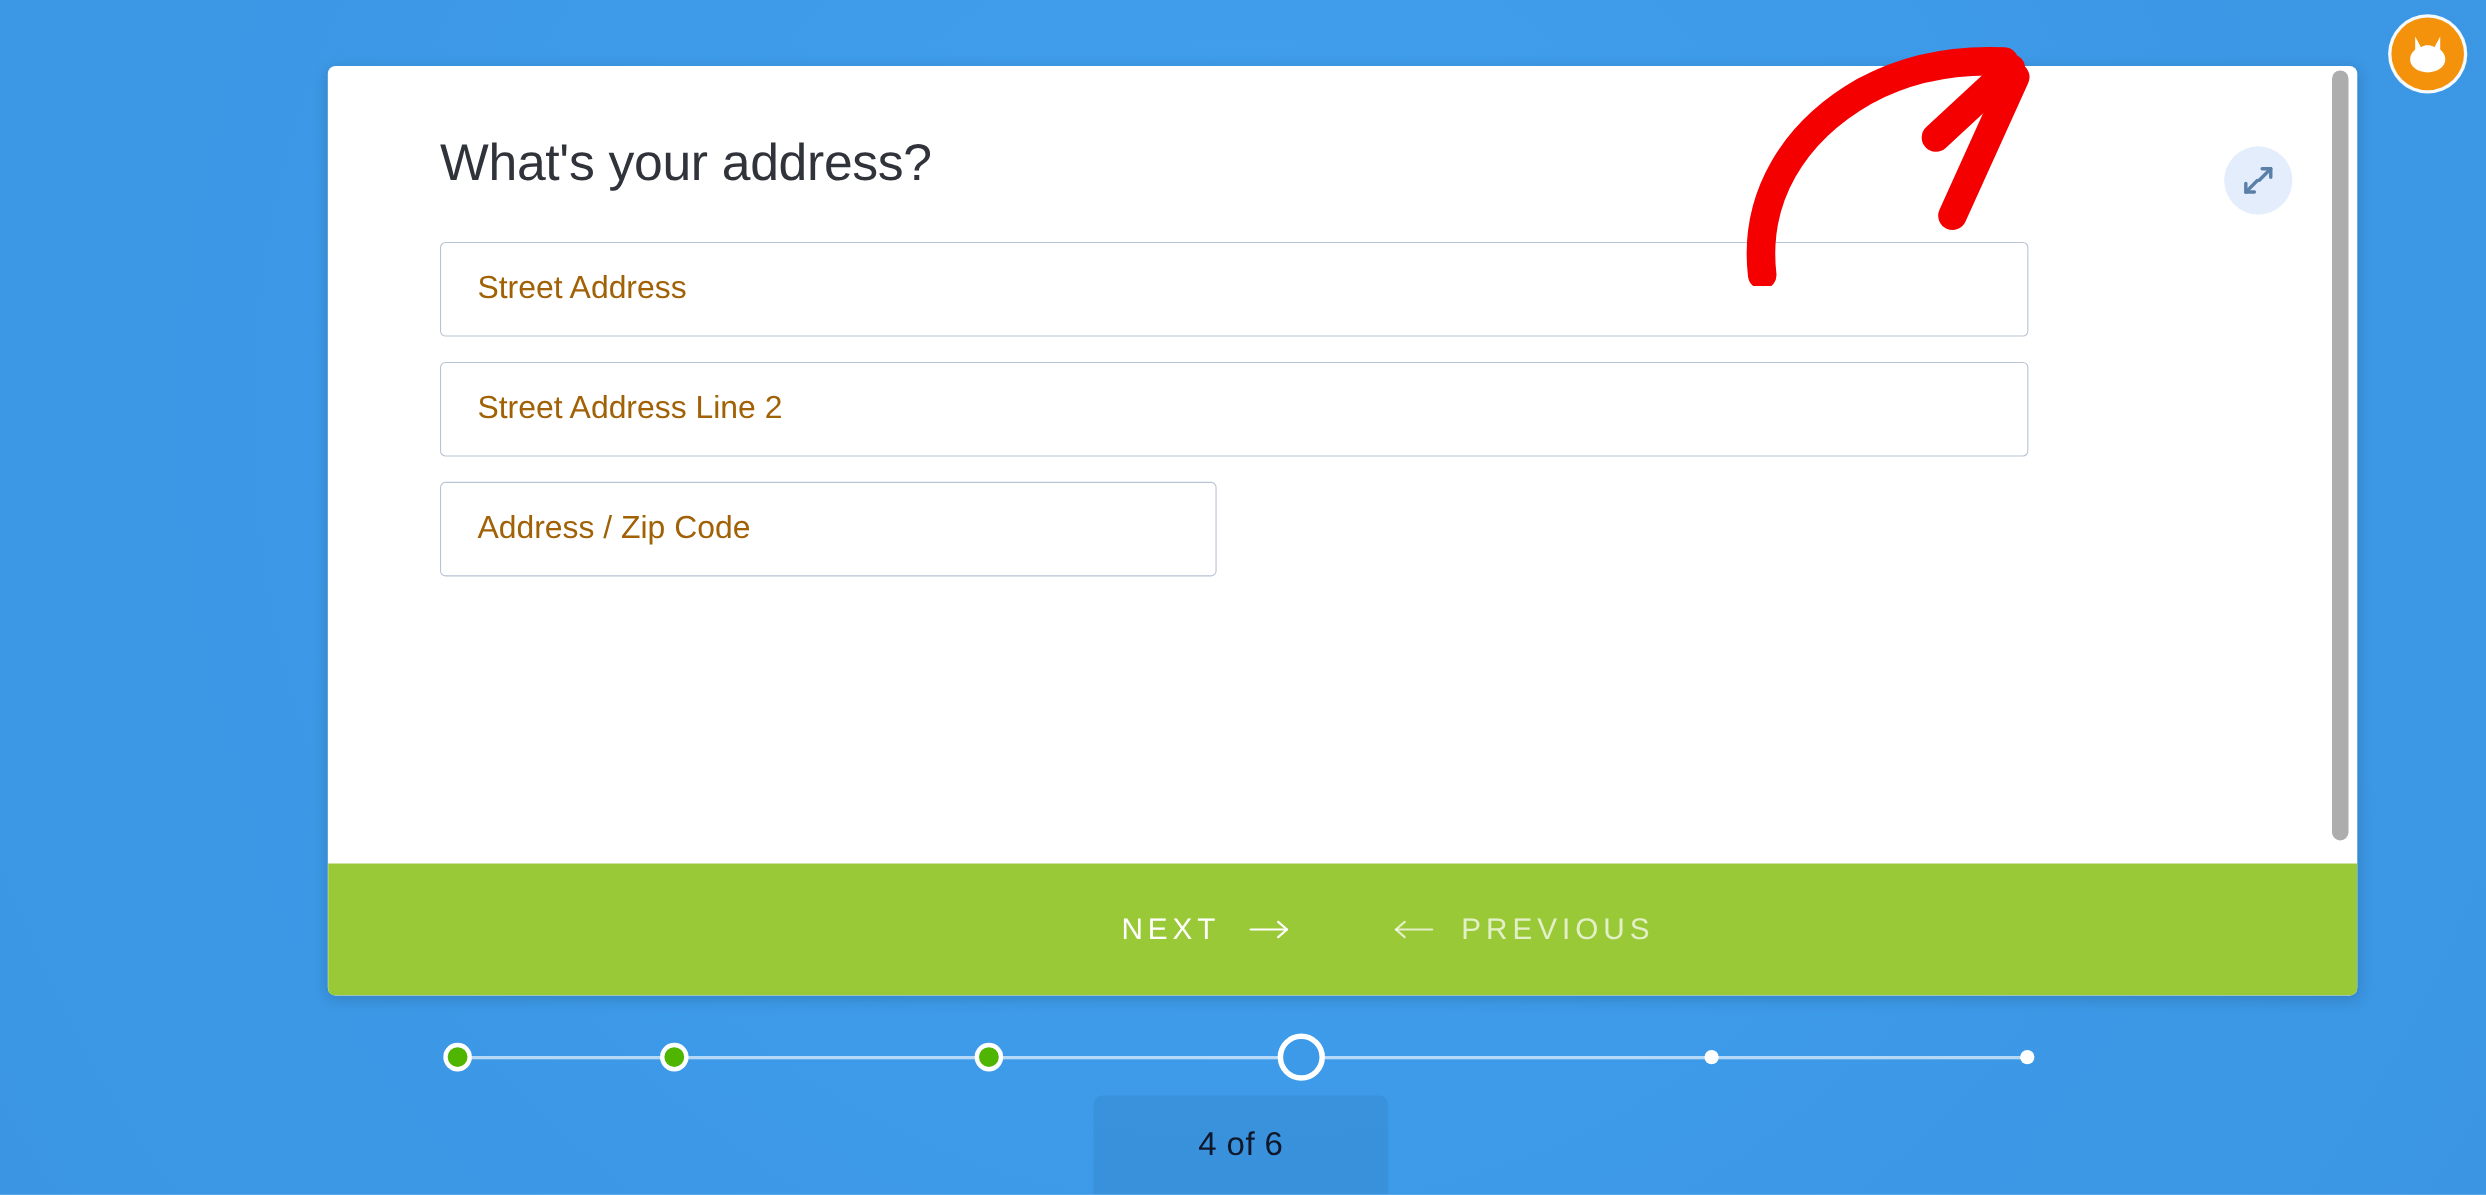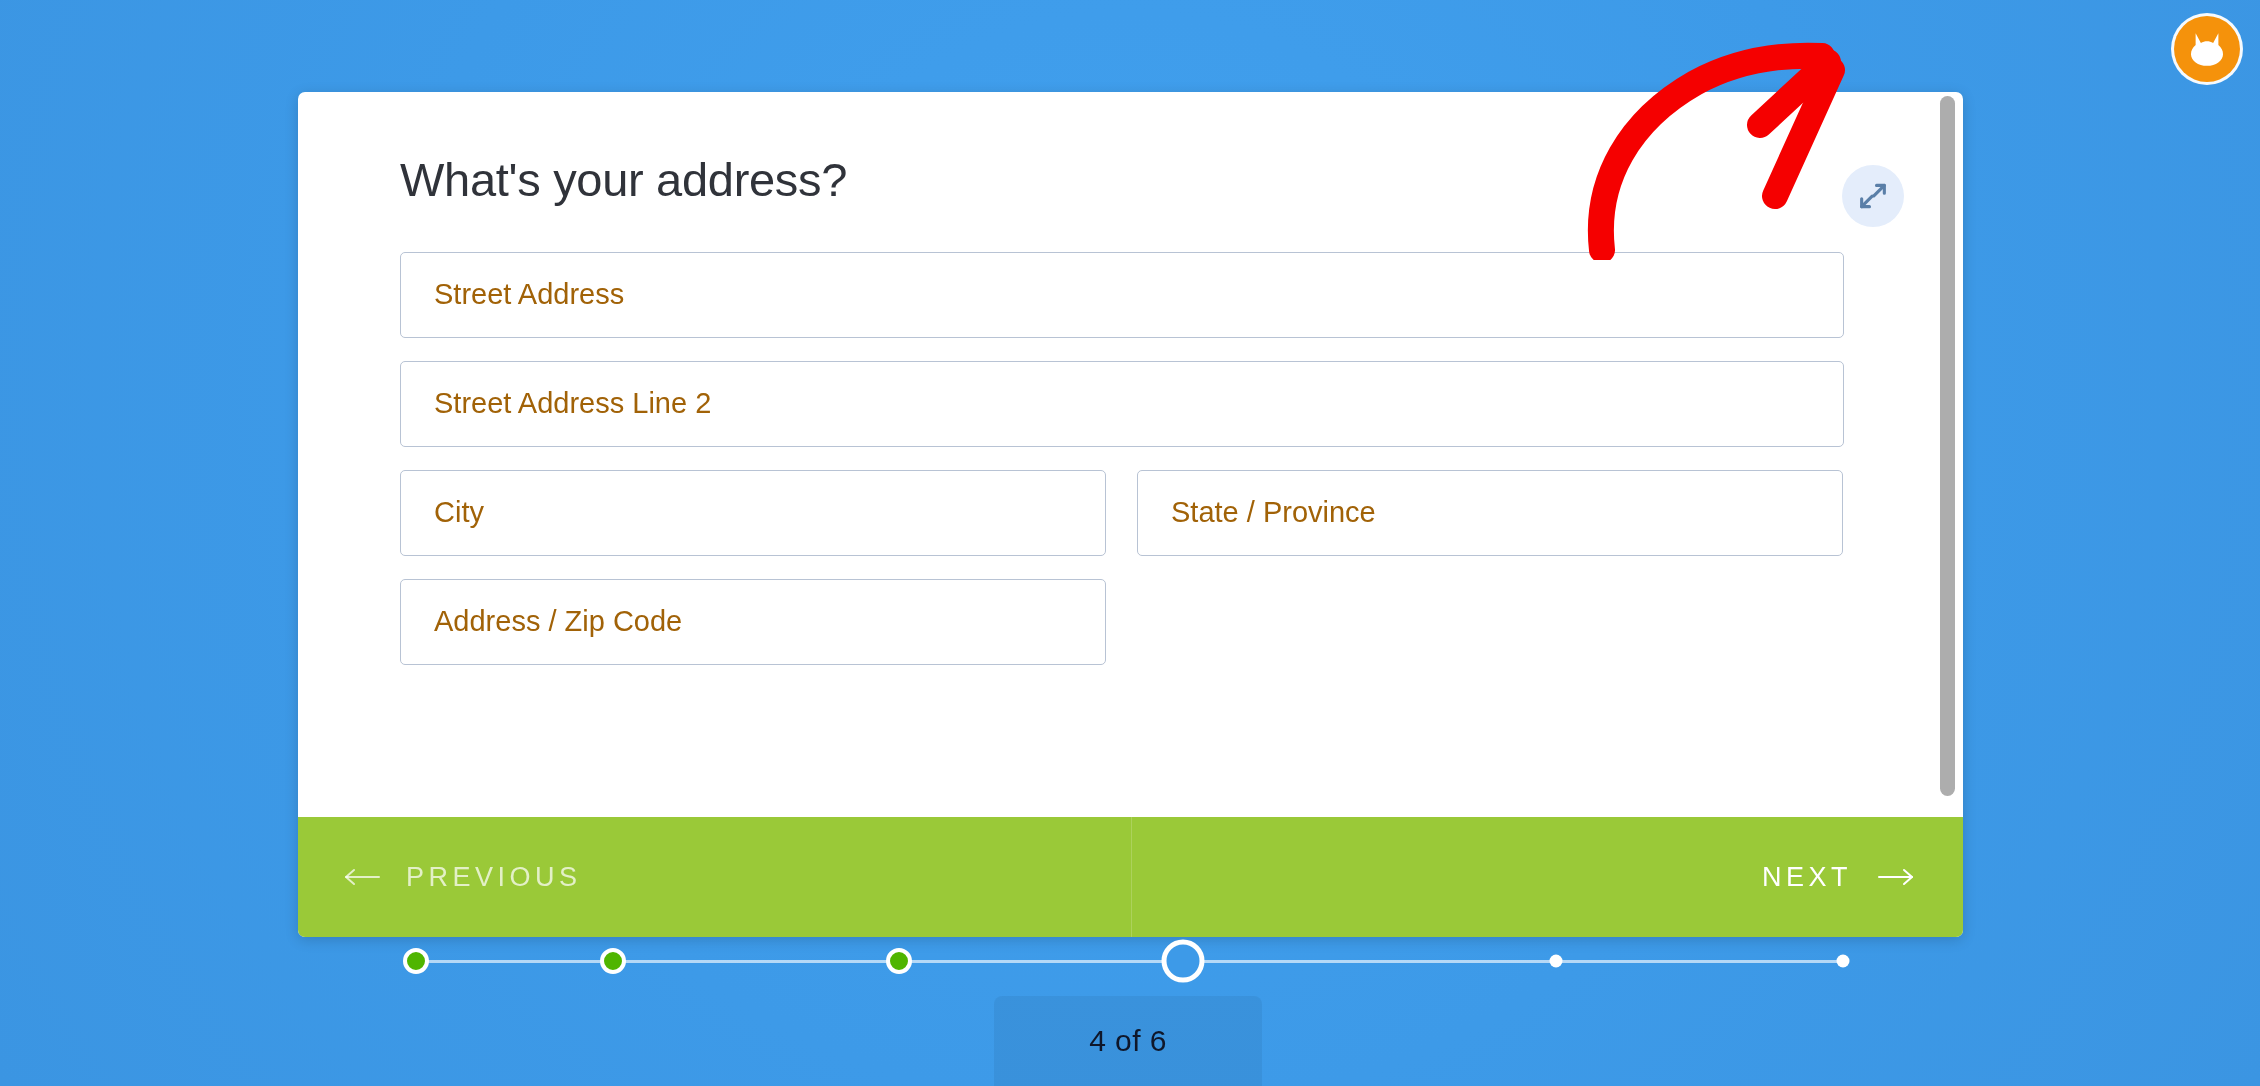--- a/index.html
+++ b/index.html
@@ -21,26 +21,25 @@
     background:#f5920b;
     box-shadow:0 0 0 3px rgba(255,255,255,.95);
     display:flex; align-items:center; justify-content:center;
   }
   .brand-bubble svg { width:42px; height:42px; display:block; }
 
   
   .card {
     position:absolute;
     left:298px; top:60px;
-    width:1665px; height:845px;
+    width:1845px; height:845px;
     background:#ffffff;
     border-radius:7px;
     box-shadow:0 3px 14px rgba(0,0,0,.16);
     overflow:hidden;
-    margin-top:32px;
   }
   .card-body {
     position:absolute; left:0; top:0; right:0;
     height:725px;
     padding:62px 0 0 0;
     overflow:hidden;
   }
   .page-title {
     margin:0 0 46px 102px;
     font-size:47px;
@@ -191,28 +190,20 @@
     <div class="field-stack">
 
       <div class="field full">
         <span class="ph">Street Address</span>
       </div>
 
       <div class="field full">
         <span class="ph">Street Address Line 2</span>
       </div>
 
-      <div class="row">
-        <div class="field half">
-          <span class="ph">City</span>
-        </div>
-        <div class="field half">
-          <span class="ph">State / Province</span>
-        </div>
-      </div>
 
       <div class="field half">
         <span class="ph">Address / Zip Code</span>
       </div>
 
     </div>
   </div>
 
   <div class="scrolltrack">
     <div class="scrollthumb"></div>
@@ -223,38 +214,38 @@
       <svg viewBox="0 0 24 24" fill="none" stroke="#5a7fa8" stroke-width="2.2" stroke-linecap="round" stroke-linejoin="round" aria-hidden="true">
         <polyline points="14.5,4.5 20,4.5 20,10"></polyline>
         <line x1="20" y1="4.5" x2="12.6" y2="11.9"></line>
         <polyline points="9.5,19.5 4,19.5 4,14"></polyline>
         <line x1="4" y1="19.5" x2="11.4" y2="12.1"></line>
       </svg>
     </span>
   </div>
 
   <div class="card-footer">
+    <div class="nav-btn nav-next">
+      <span>NEXT</span>
+      <span>
+        <svg width="38" height="20" viewBox="0 0 38 20" fill="none" stroke="#ffffff" stroke-width="2" stroke-linecap="round" stroke-linejoin="round">
+          <line x1="2" y1="10" x2="35" y2="10"></line>
+          <polyline points="27,3 35,10 27,17"></polyline>
+        </svg>
+      </span>
+    </div>
     <div class="nav-btn nav-prev">
       <span>
         <svg width="38" height="20" viewBox="0 0 38 20" fill="none" stroke="rgba(255,255,255,.72)" stroke-width="2" stroke-linecap="round" stroke-linejoin="round">
           <line x1="36" y1="10" x2="3" y2="10"></line>
           <polyline points="11,3 3,10 11,17"></polyline>
         </svg>
       </span>
       <span>PREVIOUS</span>
     </div>
-    <div class="nav-btn nav-next">
-      <span>NEXT</span>
-      <span>
-        <svg width="38" height="20" viewBox="0 0 38 20" fill="none" stroke="#ffffff" stroke-width="2" stroke-linecap="round" stroke-linejoin="round">
-          <line x1="2" y1="10" x2="35" y2="10"></line>
-          <polyline points="27,3 35,10 27,17"></polyline>
-        </svg>
-      </span>
-    </div>
   </div>
 
 </div>
 
 <div class="steps">
   <div class="steps-line"></div>
   <div class="step step-done" style="left:118px;"></div>
   <div class="step step-done" style="left:315px;"></div>
   <div class="step step-done" style="left:601px;"></div>
   <div class="step step-current" style="left:885px;"></div>

